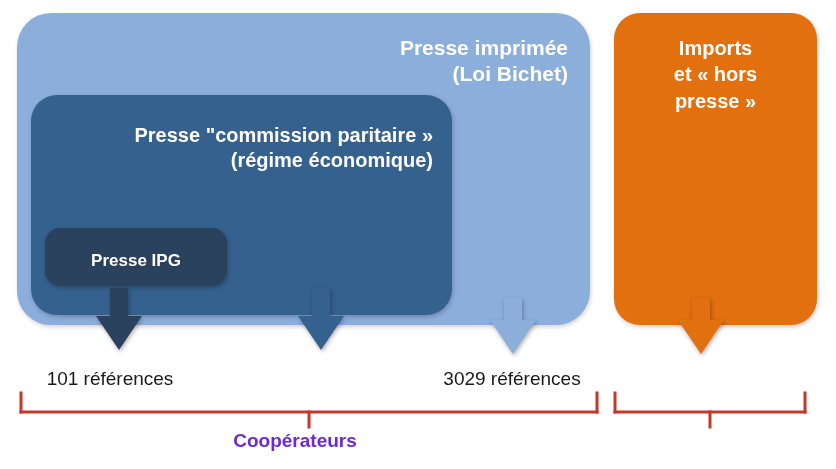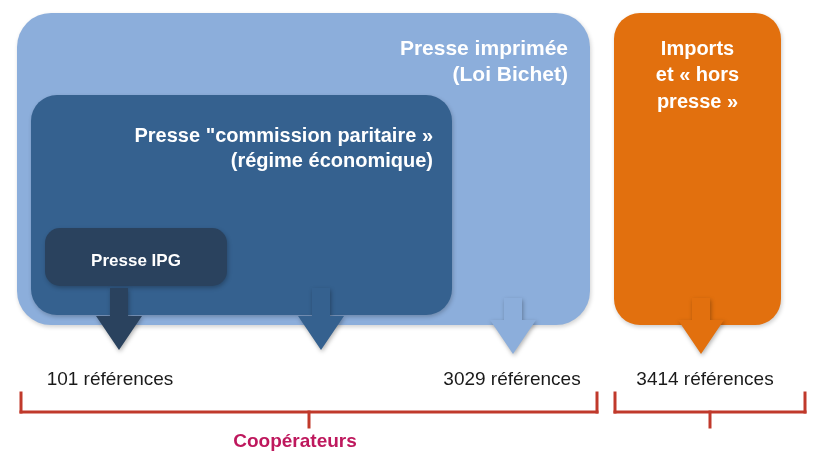--- a/index.html
+++ b/index.html
@@ -76,21 +76,21 @@
     right: 0;
     top: 22px;
     text-align: center;
     font-size: 17px;
   }
 
   .box-orange {
     position: absolute;
     left: 614px;
     top: 13px;
-    width: 167px;
+    width: 203px;
     height: 312px;
     background: #E2700E;
     border-radius: 26px;
     box-shadow: 1px 2px 4px rgba(0,0,0,0.2);
     color: #ffffff;
     font-weight: bold;
     line-height: 1.32;
   }
   .label-orange {
     position: absolute;
@@ -119,21 +119,21 @@
   }
 
   
   .bracket {
     position: absolute;
   }
   .caption {
     position: absolute;
     font-size: 19px;
     font-weight: bold;
-    color: #be185d;
+    color: #6d28d9;
     text-align: center;
     white-space: nowrap;
   }
 </style>
 </head>
 <body>
 
 <div id="diagram">
 
   <div class="box box-outer-light">
@@ -170,21 +170,20 @@
 
   <svg class="arrow" style="left:678px; top:298px;" width="46" height="60" viewBox="0 0 46 60">
     <polygon points="14,0 32,0 32,22 46,22 23,56 0,22 14,22" fill="#E2700E"></polygon>
   </svg>
 
   <div class="ref-label" style="left:12px;  top:368px; width:196px;">101 références</div>
 
 
   <div class="ref-label" style="left:414px; top:368px; width:196px;">3029 références</div>
 
-  <div class="ref-label" style="left:610px; top:368px; width:190px;">3414 références</div>
 
   <svg class="bracket" style="left:14px; top:390px;" width="590" height="40" viewBox="0 0 590 40">
     <g stroke="#C0392B" stroke-width="3" fill="none" stroke-linecap="square">
       <path d="M7,3 L7,22"></path>
       <path d="M7,22 L583,22"></path>
       <path d="M583,22 L583,3"></path>
       <path d="M295,22 L295,37"></path>
     </g>
   </svg>
 

